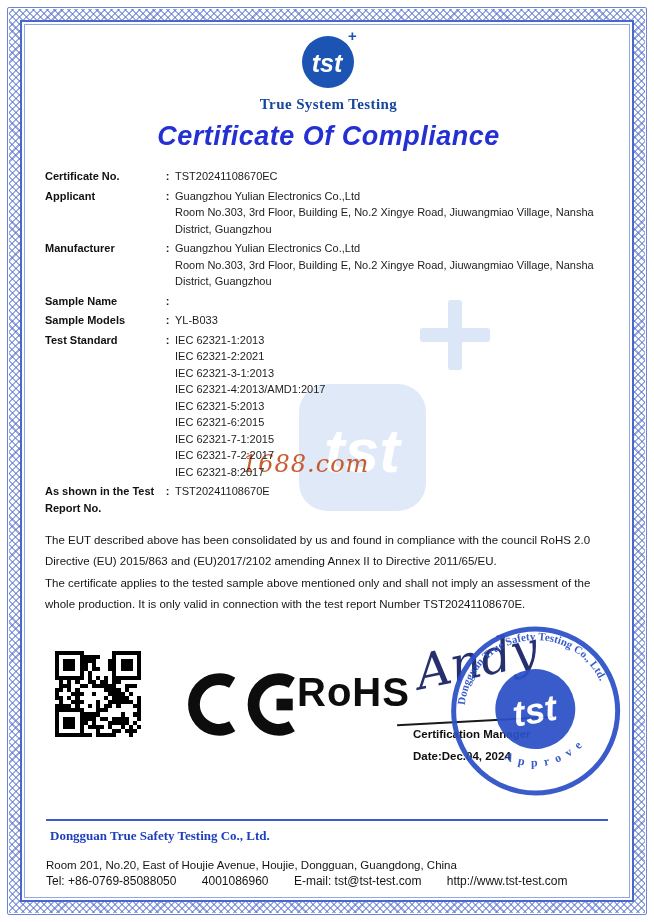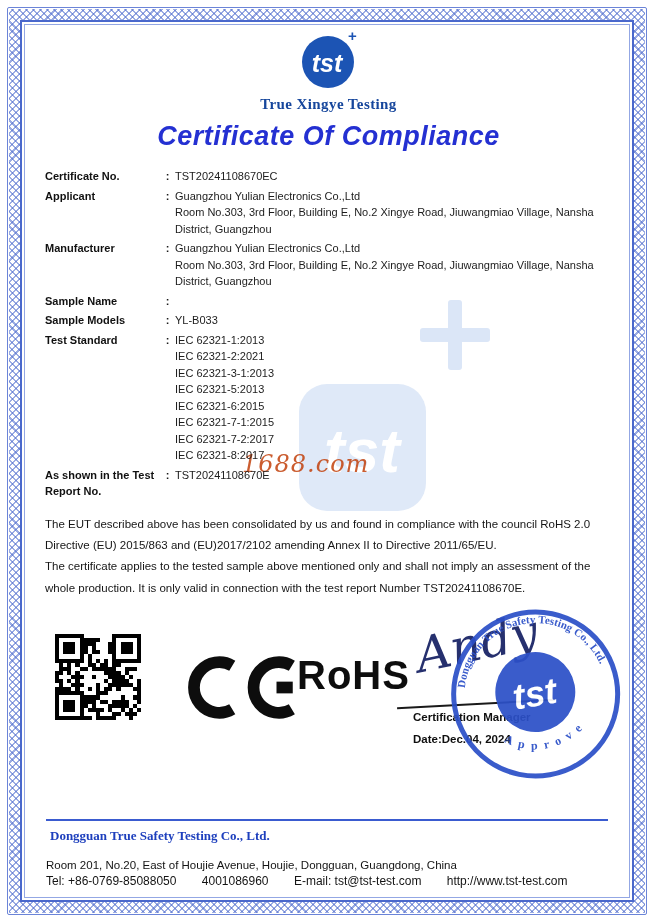--- a/index.html
+++ b/index.html
@@ -99,21 +99,21 @@
   <div class="wm wm-shop">1688.com</div>
 
   <div class="content">
 
     <div class="hdr">
       <svg width="58" height="62">
         <circle cx="28" cy="34" r="26" fill="#1c54b4"></circle>
         <text x="27" y="44" text-anchor="middle" font-family="Liberation Sans, sans-serif" font-size="25" font-weight="bold" font-style="italic" fill="#ffffff">tst</text>
         <text x="48" y="13" font-family="Liberation Sans, sans-serif" font-size="15" font-weight="bold" fill="#1c54b4">+</text>
       </svg>
-      <div class="brand">True Xingye Testing</div>
+      <div class="brand">True System Testing</div>
     </div>
 
     <div class="title">Certificate Of Compliance</div>
 
     <div class="fields">
 
       <div class="field-row">
         <div class="flabel">Certificate No.</div>
         <div class="fcolon">:</div>
         <div class="fvalue">TST20241108670EC</div>
@@ -148,20 +148,21 @@
         <div class="fvalue">YL-B033</div>
       </div>
 
       <div class="field-row">
         <div class="flabel">Test Standard</div>
         <div class="fcolon">:</div>
         <div class="fvalue">
           <div>IEC 62321-1:2013</div>
           <div>IEC 62321-2:2021</div>
           <div>IEC 62321-3-1:2013</div>
+          <div>IEC 62321-4:2013/AMD1:2017</div>
           <div>IEC 62321-5:2013</div>
           <div>IEC 62321-6:2015</div>
           <div>IEC 62321-7-1:2015</div>
           <div>IEC 62321-7-2:2017</div>
           <div>IEC 62321-8:2017</div>
         </div>
       </div>
 
       <div class="field-row">
         <div class="flabel">As shown in the Test Report No.</div>

